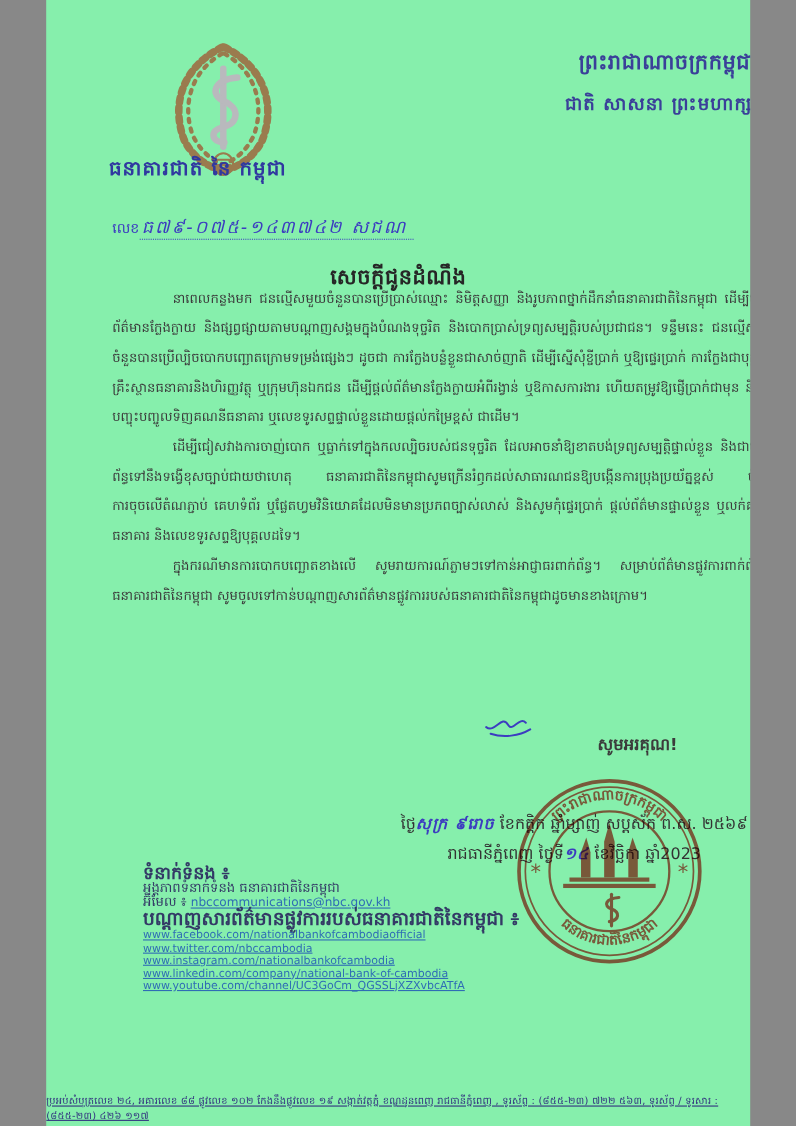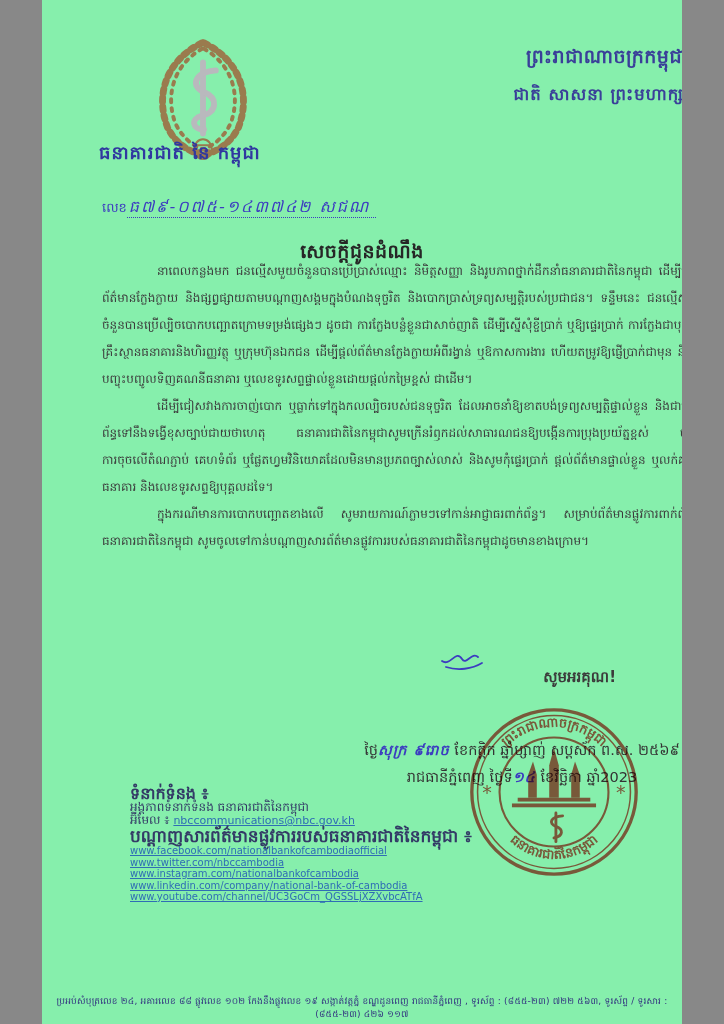--- a/index.html
+++ b/index.html
@@ -42,22 +42,22 @@
   .contact .c-head { font-size:16px; font-weight:bold; line-height:14px; }
   .contact .c-line { font-size:12px; line-height:13px; }
   .contact .c-channels { font-size:17px; font-weight:bold; line-height:15px; margin-top:2px; }
   .contact a, .contact .link {
     color:#2f6db5; text-decoration:underline; cursor:pointer; font-family:"DejaVu Sans", sans-serif;
   }
   .links { margin-top:1px; }
   .links .link { display:block; font-size:10px; line-height:11.5px; }
   .email-link { font-size:11px; }
   
-  .footer { position:absolute; left:0; top:995px; width:100%; text-align:center;
-    font-size:9px; color:#31317f; letter-spacing:.2px; }
+  .footer { position:absolute; left:0; top:995px; width:100%; text-align:left;
+    font-size:9px; color:#31317f; letter-spacing:.2px;text-decoration:underline; }
 </style>
 </head>
 <body>
 
 <div class="page">
 
   <div class="logo-wrap">
     <svg width="128" height="128" viewBox="0 0 130 130">
 
       <g stroke="#b9b9bd" stroke-width="6" fill="none" stroke-linecap="round">

